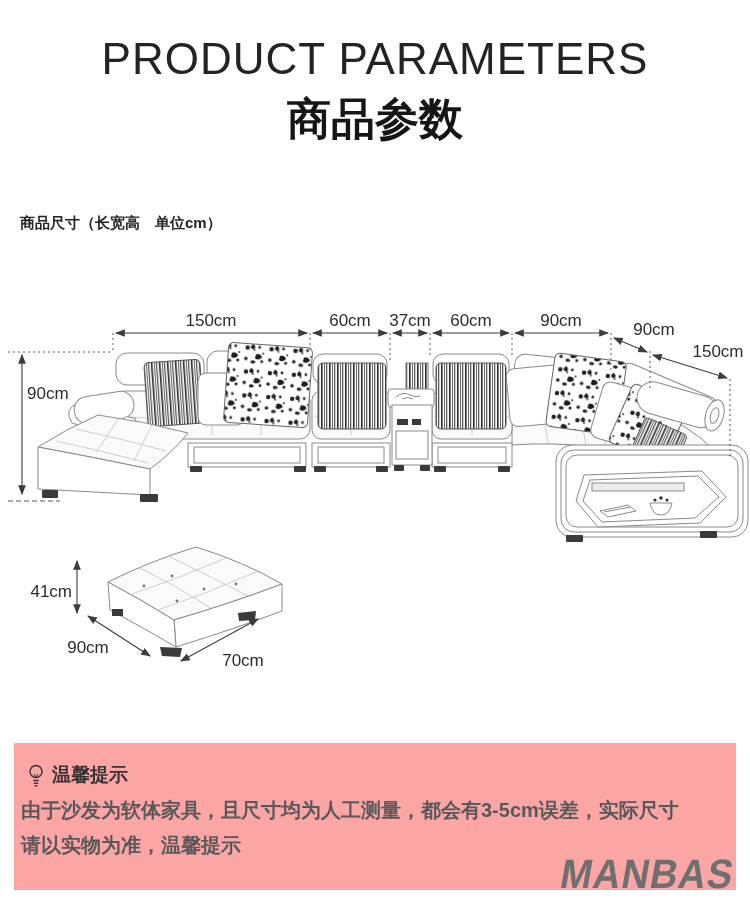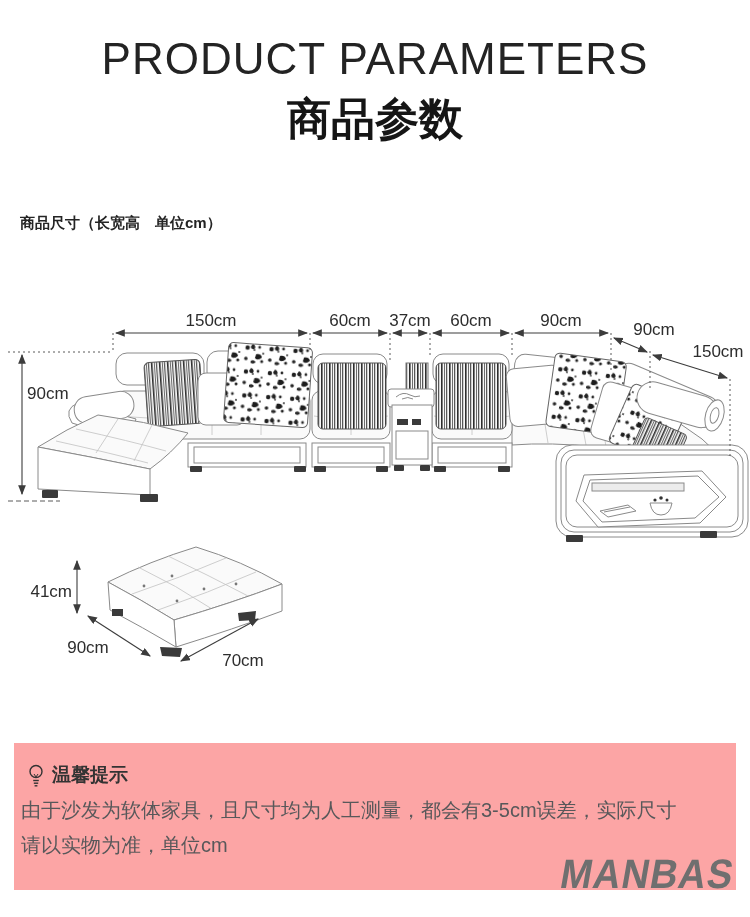--- a/index.html
+++ b/index.html
@@ -21,21 +21,21 @@
   .leg{fill:#3a3a3a;stroke:none;}
   .dim{fill:none;stroke:#3c3c3c;stroke-width:1.1;}
   .dotted{fill:none;stroke:#5a5a5a;stroke-width:1;stroke-dasharray:2,3;}
   .floor{fill:none;stroke:#5a5a5a;stroke-width:1;stroke-dasharray:5,3;}
   .dimtxt{font-family:"Liberation Sans",sans-serif;font-size:17px;fill:#2d2d2d;}
   
   .tip{position:absolute;left:14px;top:743px;width:722px;height:147px;background:#fca5a5;}
   .tip-title-row{position:absolute;left:14px;top:19px;display:flex;align-items:center;gap:8px;}
   .tip-title{font-size:19px;font-weight:700;color:#333333;}
   .tip-text{position:absolute;left:7px;top:50px;font-size:20px;color:#58585a;line-height:35px;
-            white-space:nowrap;}
+            white-space:nowrap;font-weight:bold;}
   .logo{position:absolute;right:16px;top:853px;font-size:38px;font-weight:700;color:#6f6f6f;
         letter-spacing:1px;transform:skewX(-10deg) scaleY(1.08);transform-origin:center;}
 </style>
 </head>
 <body>
 
 <div class="page">
 
   <div class="title-en">PRODUCT PARAMETERS</div>
   <div class="title-cn">商品参数</div>
@@ -266,19 +266,19 @@
         <circle cx="8" cy="7.5" r="6" fill="none" stroke="#333" stroke-width="1.4"></circle>
         <path d="M6,10 l2,3 l2,-3" fill="none" stroke="#333" stroke-width="1"></path>
         <line x1="5.2" y1="16.5" x2="10.8" y2="16.5" stroke="#333" stroke-width="1.4"></line>
         <line x1="5.8" y1="19.2" x2="10.2" y2="19.2" stroke="#333" stroke-width="1.4"></line>
         <line x1="6.6" y1="21.8" x2="9.4" y2="21.8" stroke="#333" stroke-width="1.4"></line>
       </svg>
       <span class="tip-title">温馨提示</span>
     </div>
     <div class="tip-text">
       <div>由于沙发为软体家具，且尺寸均为人工测量，都会有3-5cm误差，实际尺寸</div>
-      <div>请以实物为准，单位cm</div>
+      <div>请以实物为准，温馨提示</div>
     </div>
   </div>
 
   <div class="logo">MANBAS</div>
 
 </div>
 
 </body></html>

